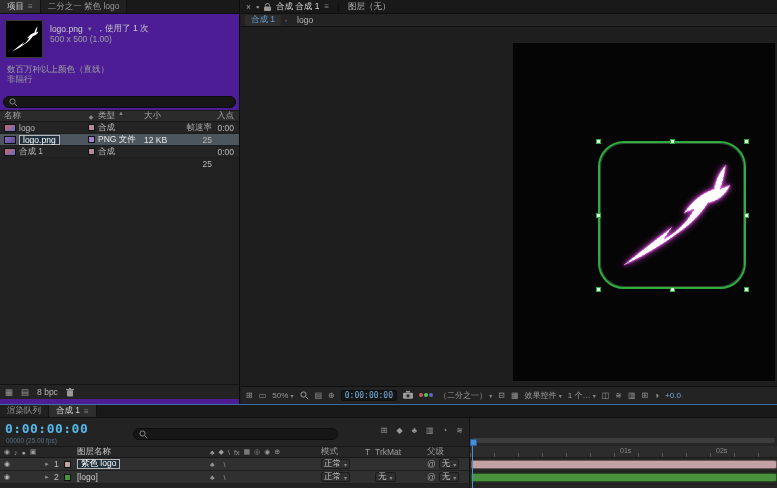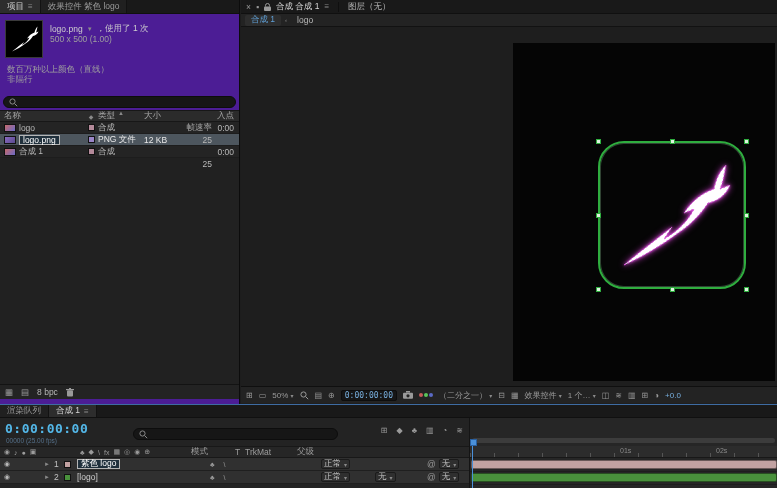--- a/index.html
+++ b/index.html
@@ -104,21 +104,21 @@
 
 <div id="root">
 
   <section id="project-panel">
     <div class="tabbar">
       <div class="tab active">
         <span>项目</span>
         <span class="menu-glyph">≡</span>
       </div>
       <div class="tab">
-        <span>效果控件 紫色 logo</span>
+        <span>二分之一 紫色 logo</span>
       </div>
     </div>
 
     <div id="pp-preview">
       <div id="pp-thumb">
         <svg width="30" height="30" viewBox="0 0 120 120">
           <path d="M12 110 C34 92 50 80 60 72 L52 84 C66 76 76 66 82 54 L72 58 C80 46 90 38 102 34 C104 24 108 16 114 10 C112 20 111 27 108 34 L118 30 C114 40 106 46 96 48 C88 60 78 70 66 78 C50 90 30 102 12 110 Z" fill="#fff"></path>
         </svg>
       </div>
       <div class="pp-line1">
@@ -323,20 +323,21 @@
         <div id="tl-head" class="tl-cols">
           <span class="cell av">
             <span>◉</span>
             <span>♪</span>
             <span>●</span>
             <span>▣</span>
           </span>
           <span class="cell twirl"></span>
           <span class="cell num"></span>
           <span class="cell chipc"></span>
+          <span class="cell name">图层名称</span>
           <span class="cell sw" style="gap:4px">
             <span>♣</span>
             <span>◆</span>
             <span>\</span>
             <span>fx</span>
             <span>▦</span>
             <span>◎</span>
             <span>◉</span>
             <span>⊕</span>
           </span>

